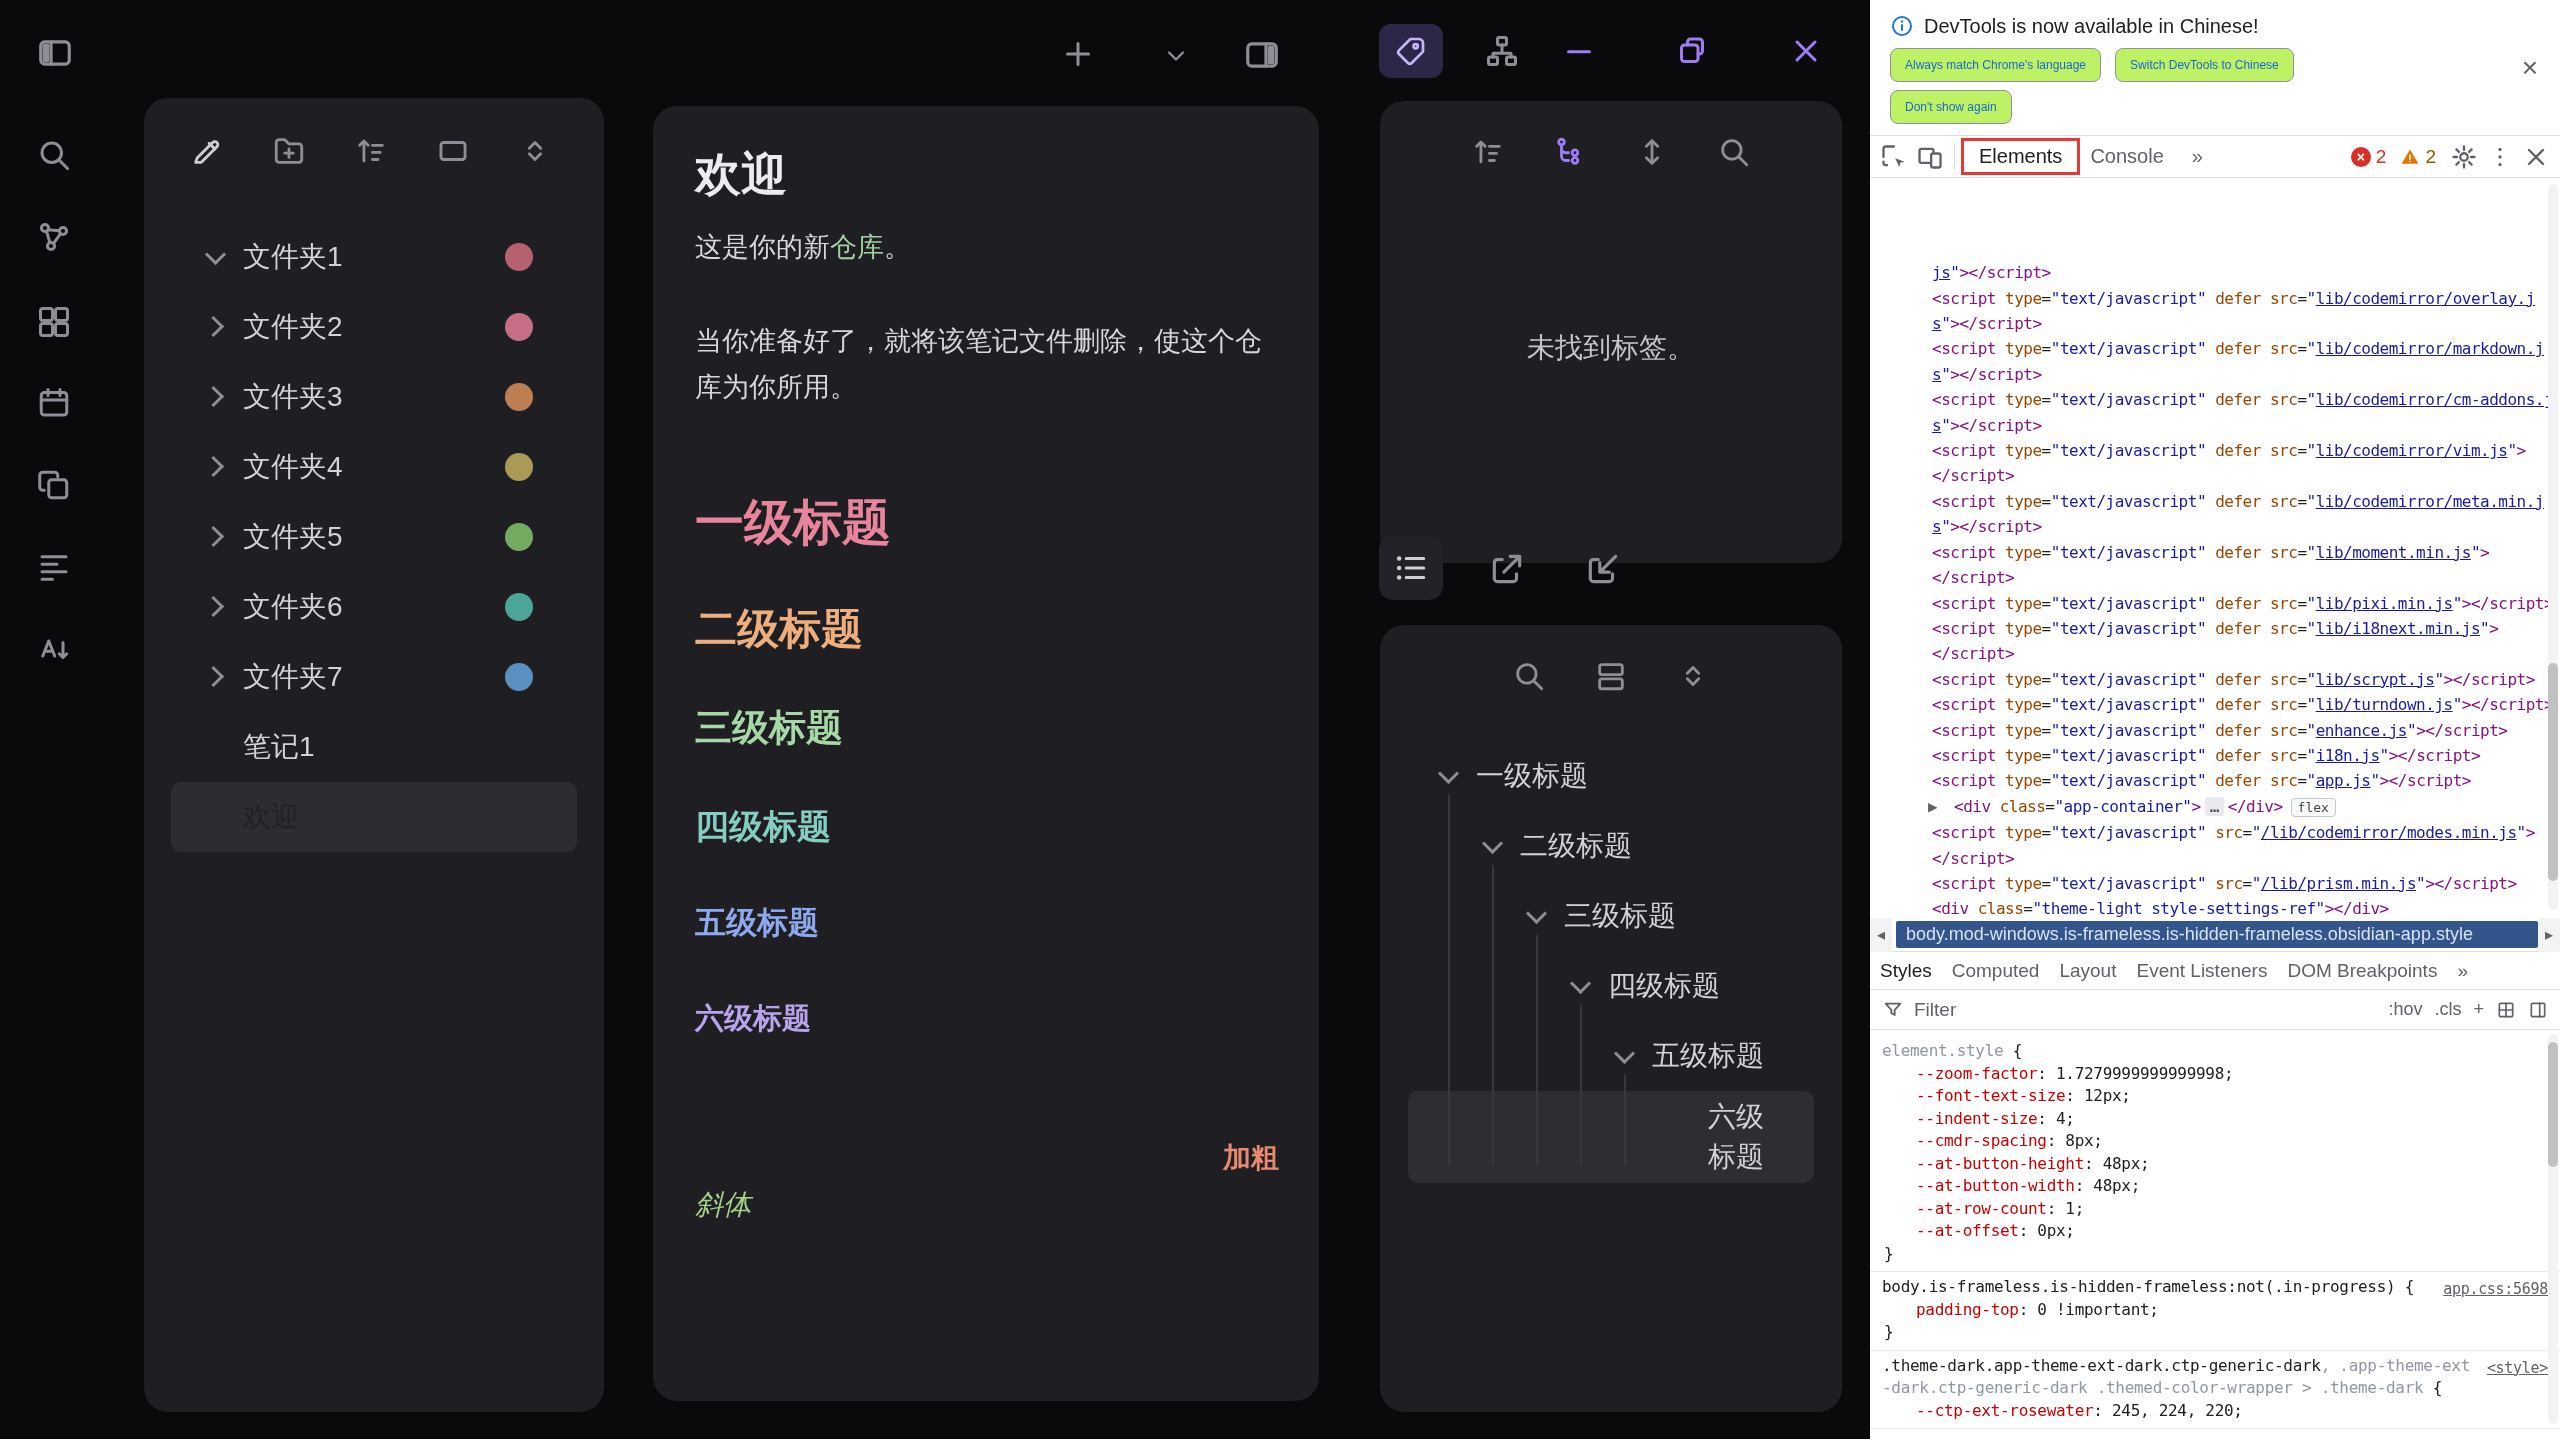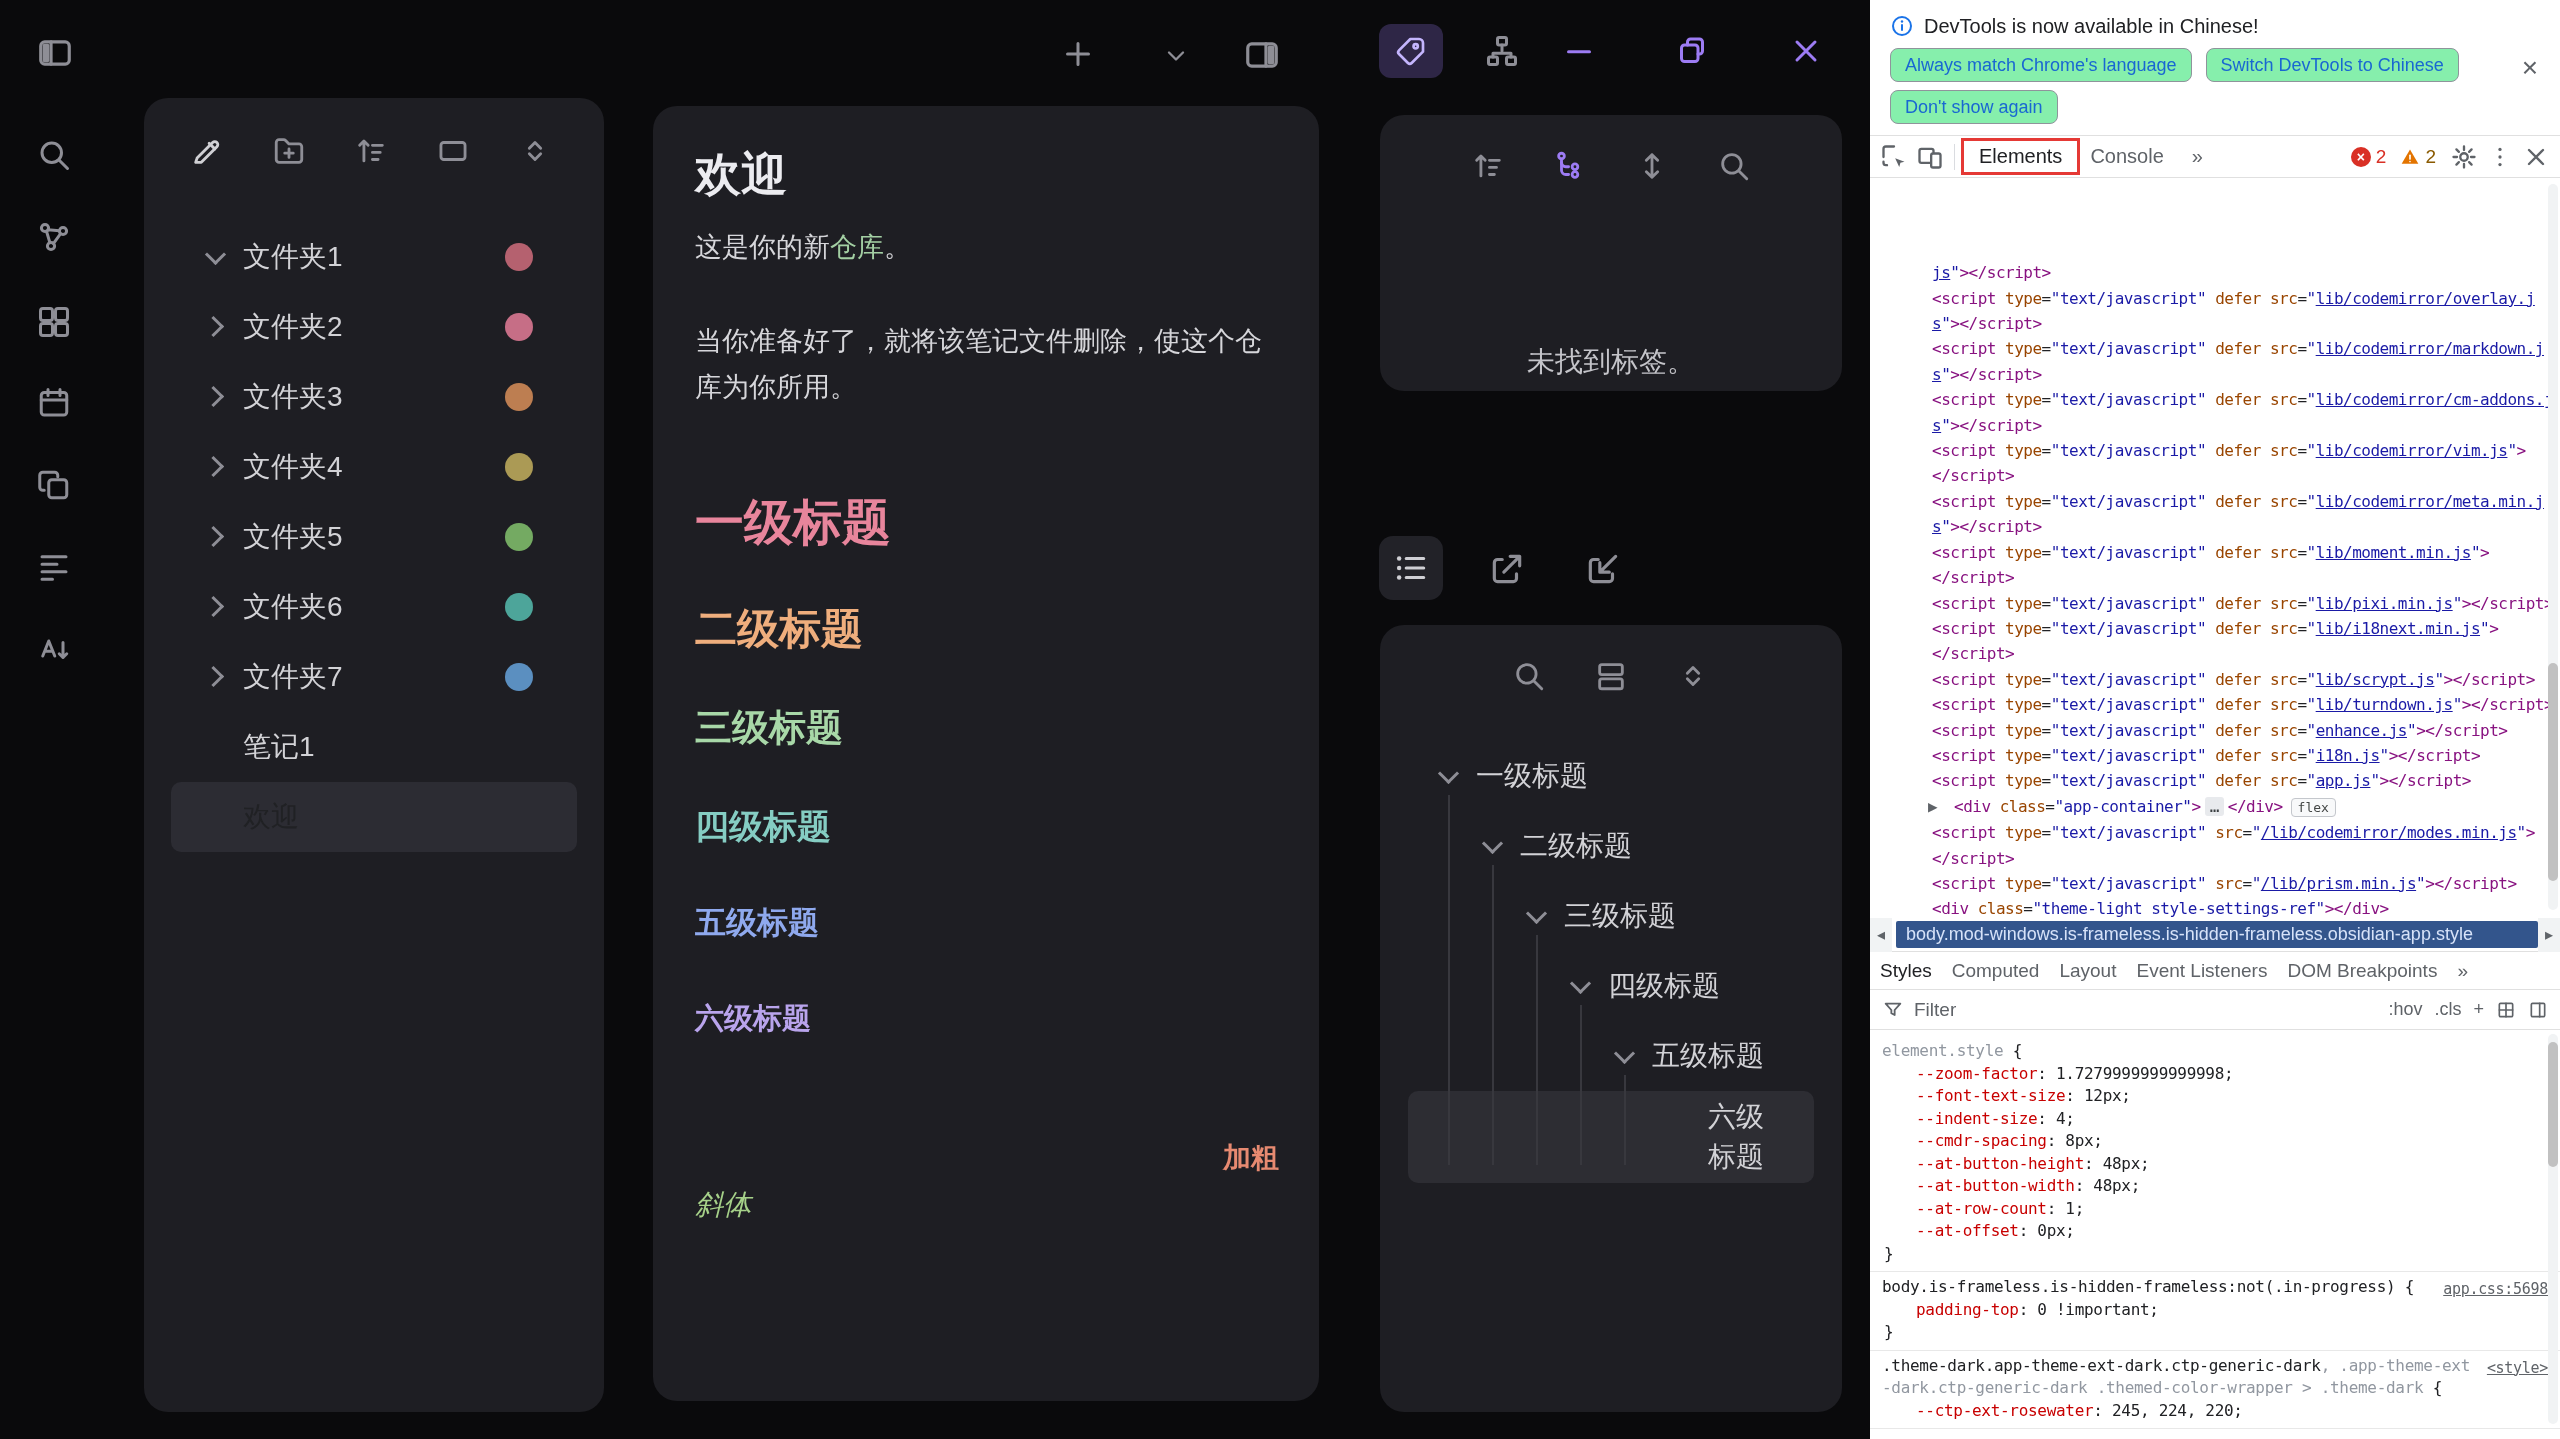--- a/index.html
+++ b/index.html
@@ -49,21 +49,21 @@
 .otl-sel{margin:0 28px;width:406px;background:#2d2d33;border-radius:10px;padding:6px 0 6px 300px;line-height:40px;position:relative;z-index:1}
 .guide{position:absolute;width:2px;background:#38383e;z-index:2}
 
 
 .devtools{position:absolute;background:#fff;color:#202124;display:flex;flex-direction:column}
 .dt-notif{height:136px;padding:14px 20px 0;border-bottom:1px solid #e0e0e0;position:relative}
 .dt-notif-row1{display:flex;align-items:center;gap:10px;font-size:20px;color:#202124}
 .dt-notif-row1 .icon{width:24px;height:24px;color:#1a73e8}
 .dt-btnrow{margin-top:10px;display:flex;gap:14px}
 .dt-btnrow.second{margin-top:8px}
-.dt-btn{font-family:inherit;font-size:18px;color:#1967d2;background:#86efac;border:1px solid #8f949b;border-radius:8px;padding:5px 14px;line-height:22px;cursor:pointer}
+.dt-btn{font-family:inherit;font-size:12px;color:#1967d2;background:#bef264;border:1px solid #8f949b;border-radius:8px;padding:5px 14px;line-height:22px;cursor:pointer}
 .dt-notif-close{position:absolute;right:22px;top:52px;font-size:28px;color:#5f6368;cursor:pointer}
 .dt-tabbar{height:42px;display:flex;align-items:center;padding:0 10px;border-bottom:1px solid #e0e0e0;position:relative;font-size:20px}
 .dt-tabbar .icon{width:28px;height:28px;color:#5f6368}
 .dt-sep{width:1px;height:26px;background:#dadce0;margin:0 10px}
 .dt-tab{padding:0 14px;color:#5f6368;position:relative;cursor:pointer}
 .dt-tab.on{color:#202124}
 .annotation{position:absolute;left:-4px;right:-4px;top:-7px;bottom:-7px;border:3px solid #e53935}
 .dt-spacer{flex:1}
 .err-ico{width:20px;height:20px;border-radius:50%;background:#d93025;color:#fff;display:inline-flex;align-items:center;justify-content:center;font-size:14px;font-weight:bold;margin-right:5px}
 .err-n{color:#d93025;font-size:19px;margin-right:14px}
@@ -247,21 +247,21 @@
       <path d="M5 12.5h14"></path>
     </svg></span>
 <span class="icon abs" style="left:1674px;top:33px;width:36px;height:36px;color:#9d7cf4"><svg viewBox="0 0 24 24" stroke-width="2.4">
       <rect x="5" y="8" width="11" height="11" rx="2"></rect>
       <path d="M9 8V6a2 2 0 0 1 2-2h6a2 2 0 0 1 2 2v6a2 2 0 0 1-2 2h-1"></path>
     </svg></span>
 <span class="icon abs" style="left:1788px;top:33px;width:36px;height:36px;color:#9d7cf4"><svg viewBox="0 0 24 24" stroke-width="2.6">
       <path d="M6 6l12 12M18 6L6 18"></path>
     </svg></span>
 
-<div class="panel" style="left:1380px;top:115px;width:462px;height:276px">
+<div class="panel" style="left:1380px;top:101px;width:462px;height:462px">
   <div class="tags-toolbar">
     <span class="icon"><svg viewBox="0 0 24 24">
           <path d="M7 19V5M4 8l3-3 3 3"></path>
           <path d="M13 8h7M13 13h5M13 18h3.5"></path>
         </svg></span>
     <span class="icon" style="color:#9d7cf4"><svg viewBox="0 0 24 24">
           <circle cx="6" cy="5" r="2"></circle>
           <path d="M6 7v8a3 3 0 0 0 3 3h2"></path>
           <path d="M6 9.5a3 3 0 0 0 3 3h2"></path>
           <circle cx="15.5" cy="12.5" r="2"></circle>

